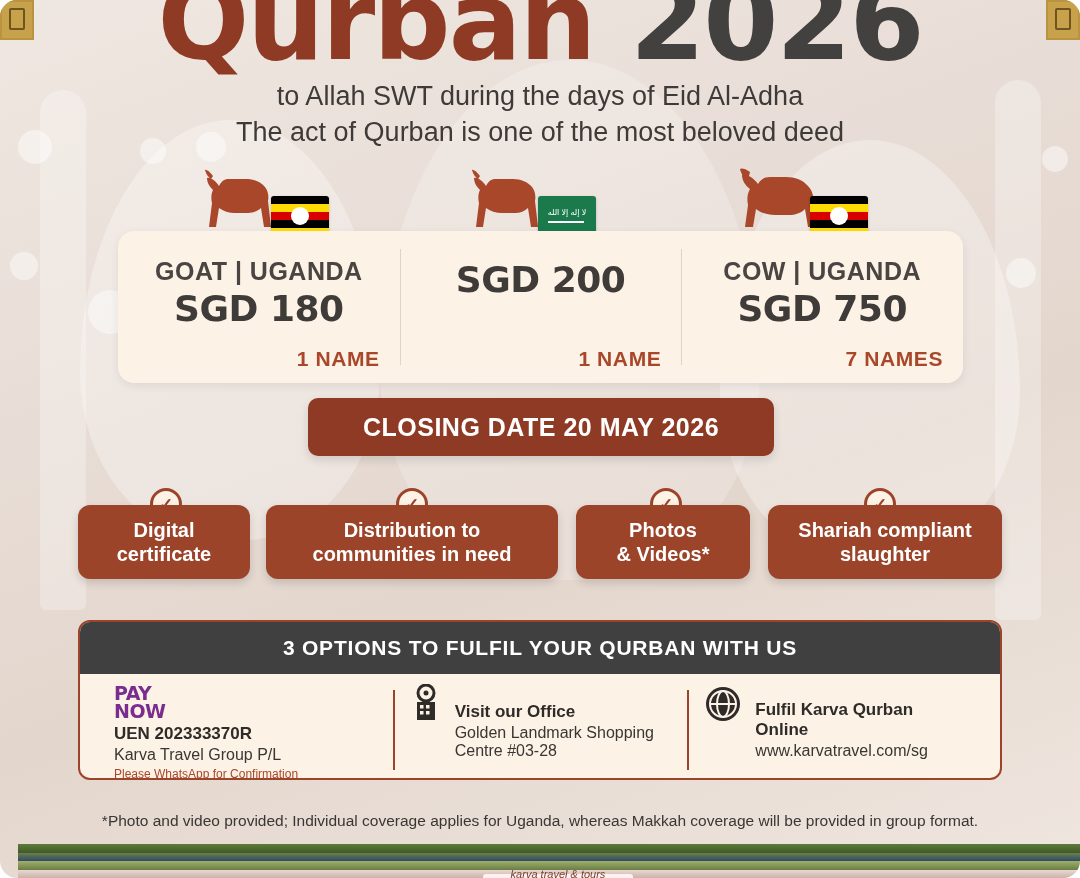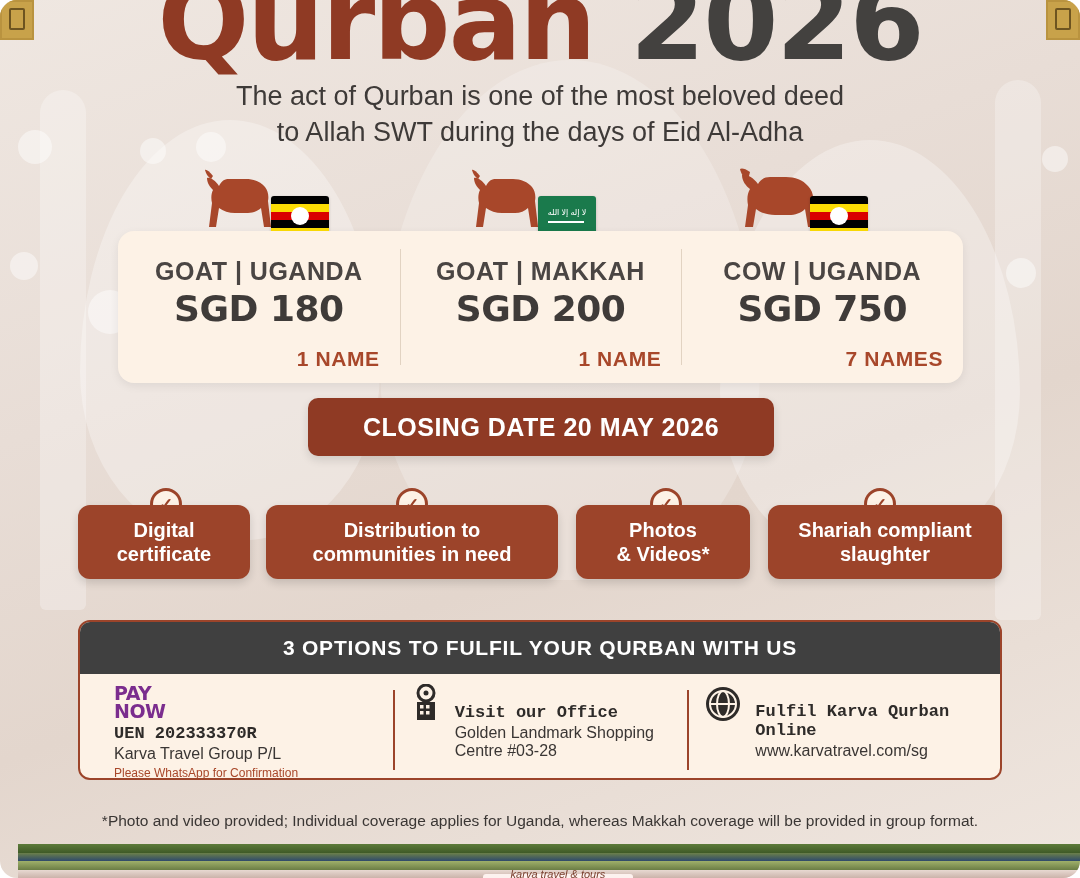--- a/index.html
+++ b/index.html
@@ -145,21 +145,21 @@
   .options-head {
     height:52px; background:#404040; color:#fff;
     display:flex; align-items:center; justify-content:center;
     font-size:21px; font-weight:800; letter-spacing:.8px;
   }
   .options-body { display:flex; height:106px; padding:10px 18px 0; }
   .opt { flex:1; position:relative; padding:0 16px; display:flex; gap:12px; }
   .opt + .opt::before {
     content:""; position:absolute; left:0; top:6px; bottom:10px; width:2px; background:#9c442a;
   }
-  .opt-text .line1 { font-size:17px; font-weight:800; color:#2e2b29;font-family:Liberation Mono, monospace; }
+  .opt-text .line1 { font-size:17px; font-weight:800; color:#2e2b29; }
   .opt-text .line2 { font-size:16px; color:#3a3634; margin-top:2px; }
   .opt-text .line3 { font-size:12px; color:#a8472a; margin-top:3px; }
   .paynow { font-family:"DejaVu Sans", sans-serif; line-height:.95; margin-bottom:4px; }
   .paynow .pay { color:#7b2d8e; font-size:19px; font-weight:900; letter-spacing:-.5px; }
   .paynow .now { color:#7b2d8e; font-size:19px; font-weight:900; letter-spacing:-.5px; }
   .icon-circle { flex:0 0 auto; }
 
   
   .footnote {
     position:absolute; top:812px; left:0; width:100%; text-align:center;
@@ -203,22 +203,22 @@
   <div class="corner-tab left"></div>
   <div class="corner-tab right"></div>
 
   <div class="title-wrap">
     <div class="title">
       <span class="qurban">Qurban</span>
       <span class="year">2026</span>
     </div>
   </div>
   <div class="subtitle">
+    <div>to Allah SWT during the days of Eid Al-Adha</div>
     <div>The act of Qurban is one of the most beloved deed</div>
-    <div>to Allah SWT during the days of Eid Al-Adha</div>
   </div>
 
   <div class="animals">
     <div class="animal-grp a1">
       <svg width="78" height="76" viewBox="0 0 78 76">
         <path fill="#a8472a" d="M14 18c-4-6-9-9-12-8 0 5 3 9 6 12-2 4-2 9-1 13l-3 24h7l3-19c4 3 10 5 16 5h13c5 0 10-2 13-5l3 19h7l-3-26c1-5 0-10-3-14-4-5-11-8-19-8H24c-4 0-7 1-10 7z"></path>
         <path fill="#a8472a" d="M8 8C4 3 1 1 0 2c1 4 3 7 6 9z"></path>
       </svg>
       <div class="flag uganda">
         <div class="ug1"></div>
@@ -257,21 +257,20 @@
     </div>
   </div>
 
   <div class="cards">
     <div class="card">
       <div class="kind">GOAT | UGANDA</div>
       <div class="price">SGD 180</div>
       <div class="names">1 NAME</div>
     </div>
     <div class="card">
-      <div class="kind">GOAT | MAKKAH</div>
       <div class="price">SGD 200</div>
       <div class="names">1 NAME</div>
     </div>
     <div class="card">
       <div class="kind">COW | UGANDA</div>
       <div class="price">SGD 750</div>
       <div class="names">7 NAMES</div>
     </div>
   </div>
 

